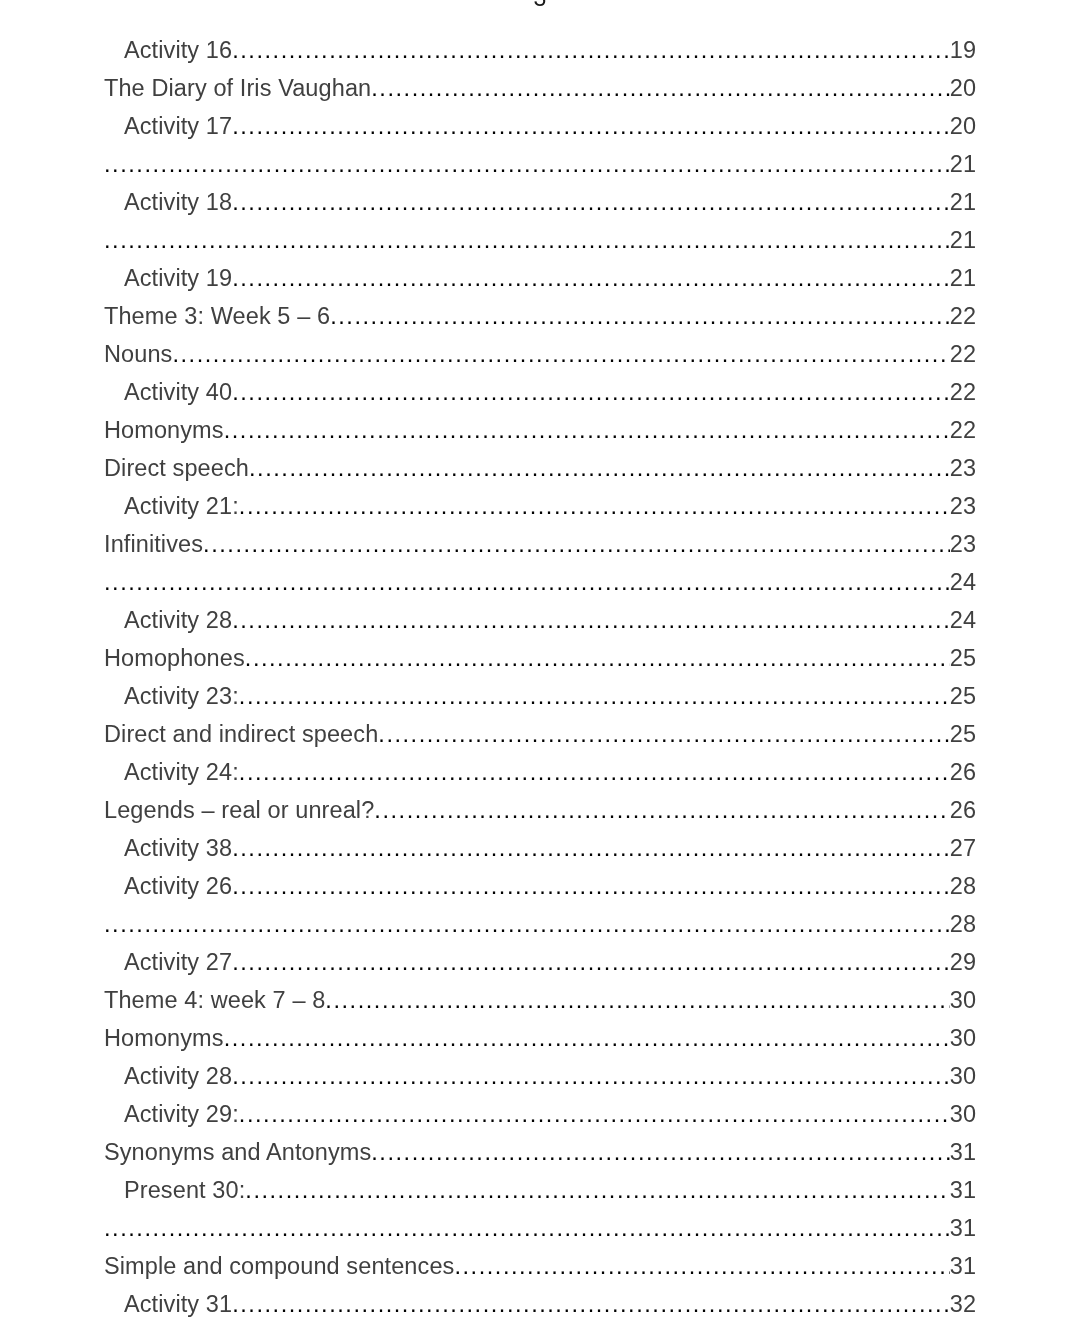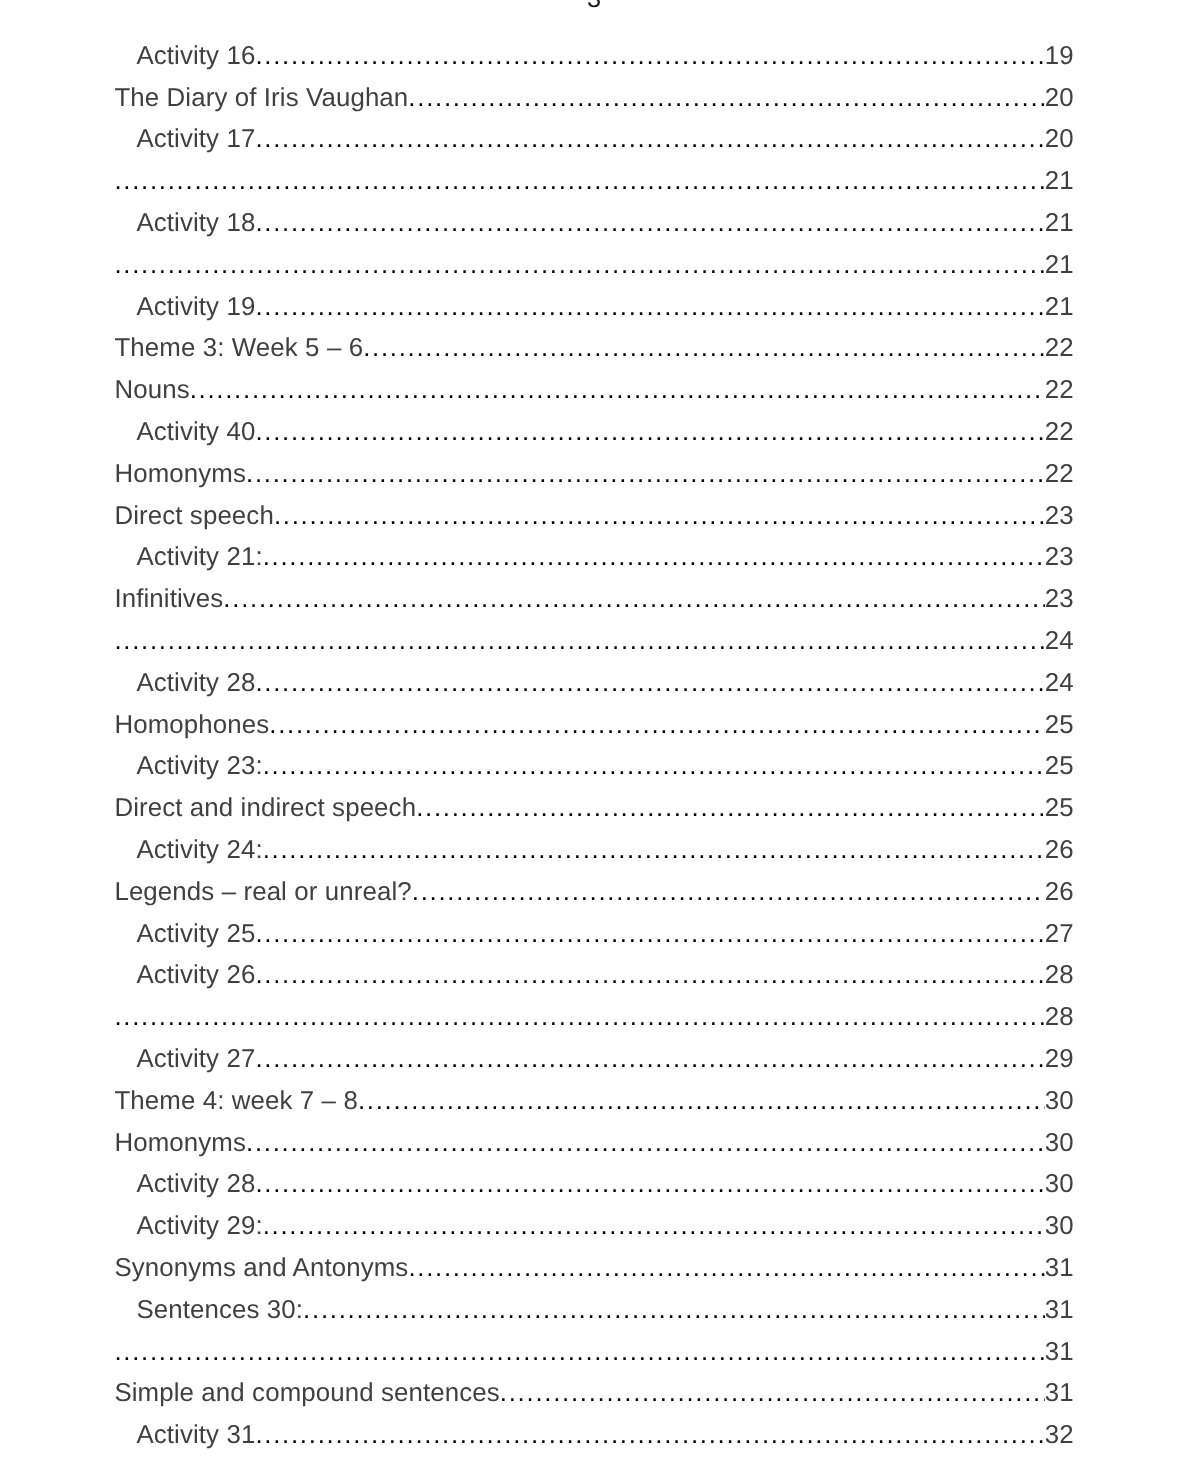--- a/index.html
+++ b/index.html
@@ -202,21 +202,21 @@
         <span class="toc-title">Activity 24:</span>
         <span class="toc-leader"></span>
         <span class="toc-page">26</span>
       </div>
       <div class="toc-entry level-1">
         <span class="toc-title">Legends – real or unreal?</span>
         <span class="toc-leader"></span>
         <span class="toc-page">26</span>
       </div>
       <div class="toc-entry level-2">
-        <span class="toc-title">Activity 25</span>
+        <span class="toc-title">Activity 38</span>
         <span class="toc-leader"></span>
         <span class="toc-page">27</span>
       </div>
       <div class="toc-entry level-2">
         <span class="toc-title">Activity 26</span>
         <span class="toc-leader"></span>
         <span class="toc-page">28</span>
       </div>
       <div class="toc-entry level-1">
         <span class="toc-leader"></span>
@@ -246,21 +246,21 @@
         <span class="toc-title">Activity 29:</span>
         <span class="toc-leader"></span>
         <span class="toc-page">30</span>
       </div>
       <div class="toc-entry level-1">
         <span class="toc-title">Synonyms and Antonyms </span>
         <span class="toc-leader"></span>
         <span class="toc-page">31</span>
       </div>
       <div class="toc-entry level-2">
-        <span class="toc-title">Sentences 30:</span>
+        <span class="toc-title">Present 30:</span>
         <span class="toc-leader"></span>
         <span class="toc-page">31</span>
       </div>
       <div class="toc-entry level-1 blank-title">
         <span class="toc-title"></span>
         <span class="toc-leader"></span>
         <span class="toc-page">31</span>
       </div>
       <div class="toc-entry level-1">
         <span class="toc-title">Simple and compound sentences</span>

